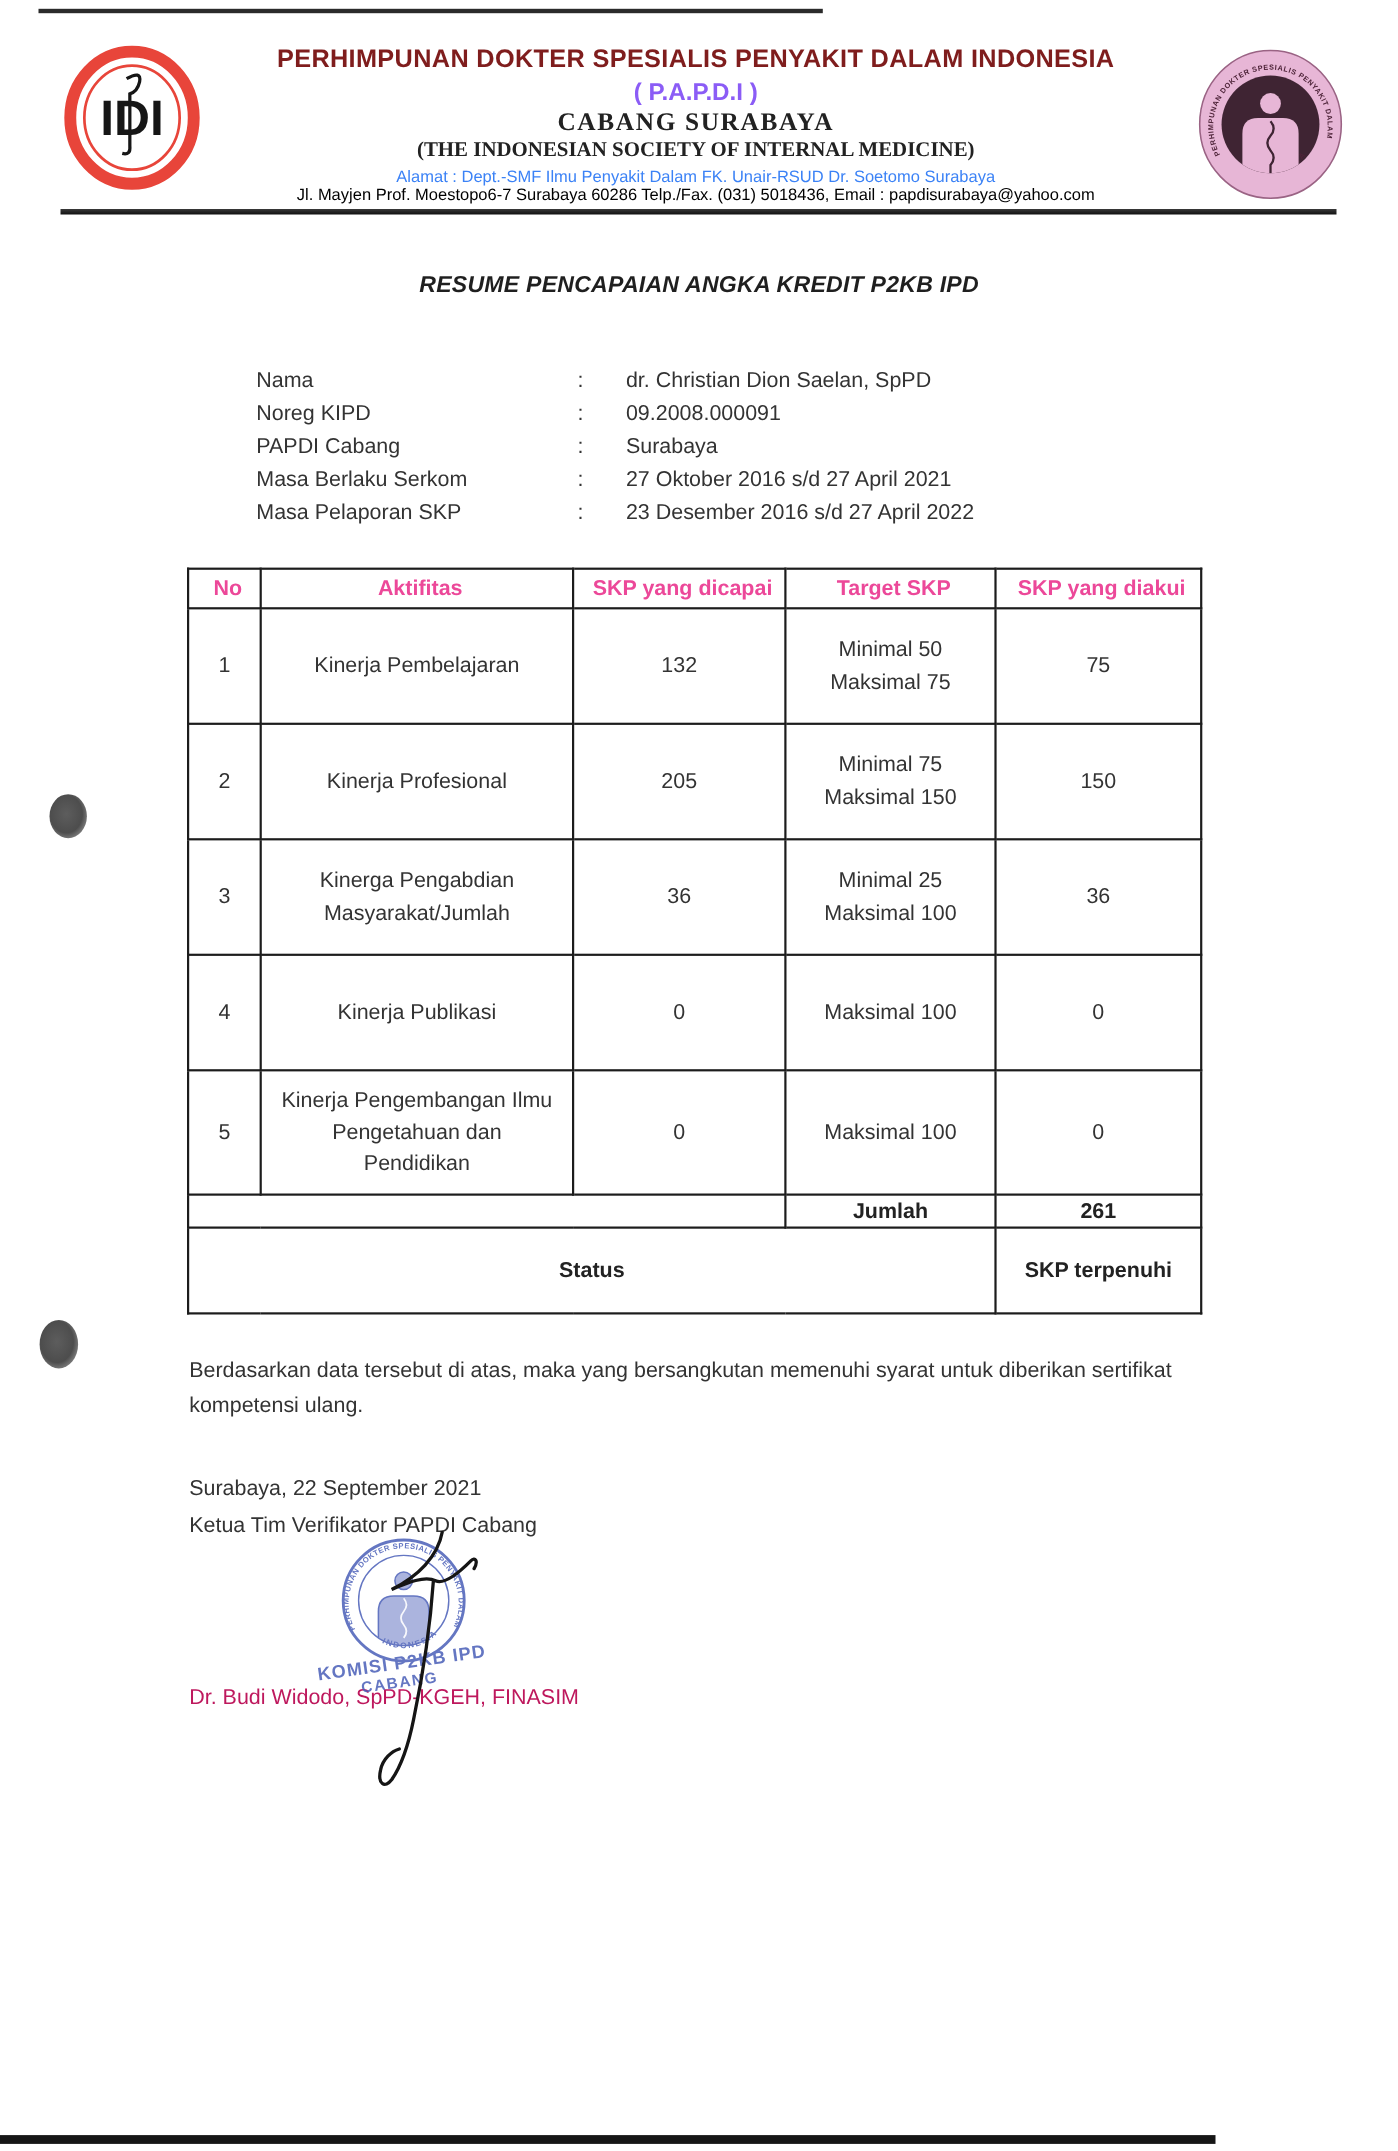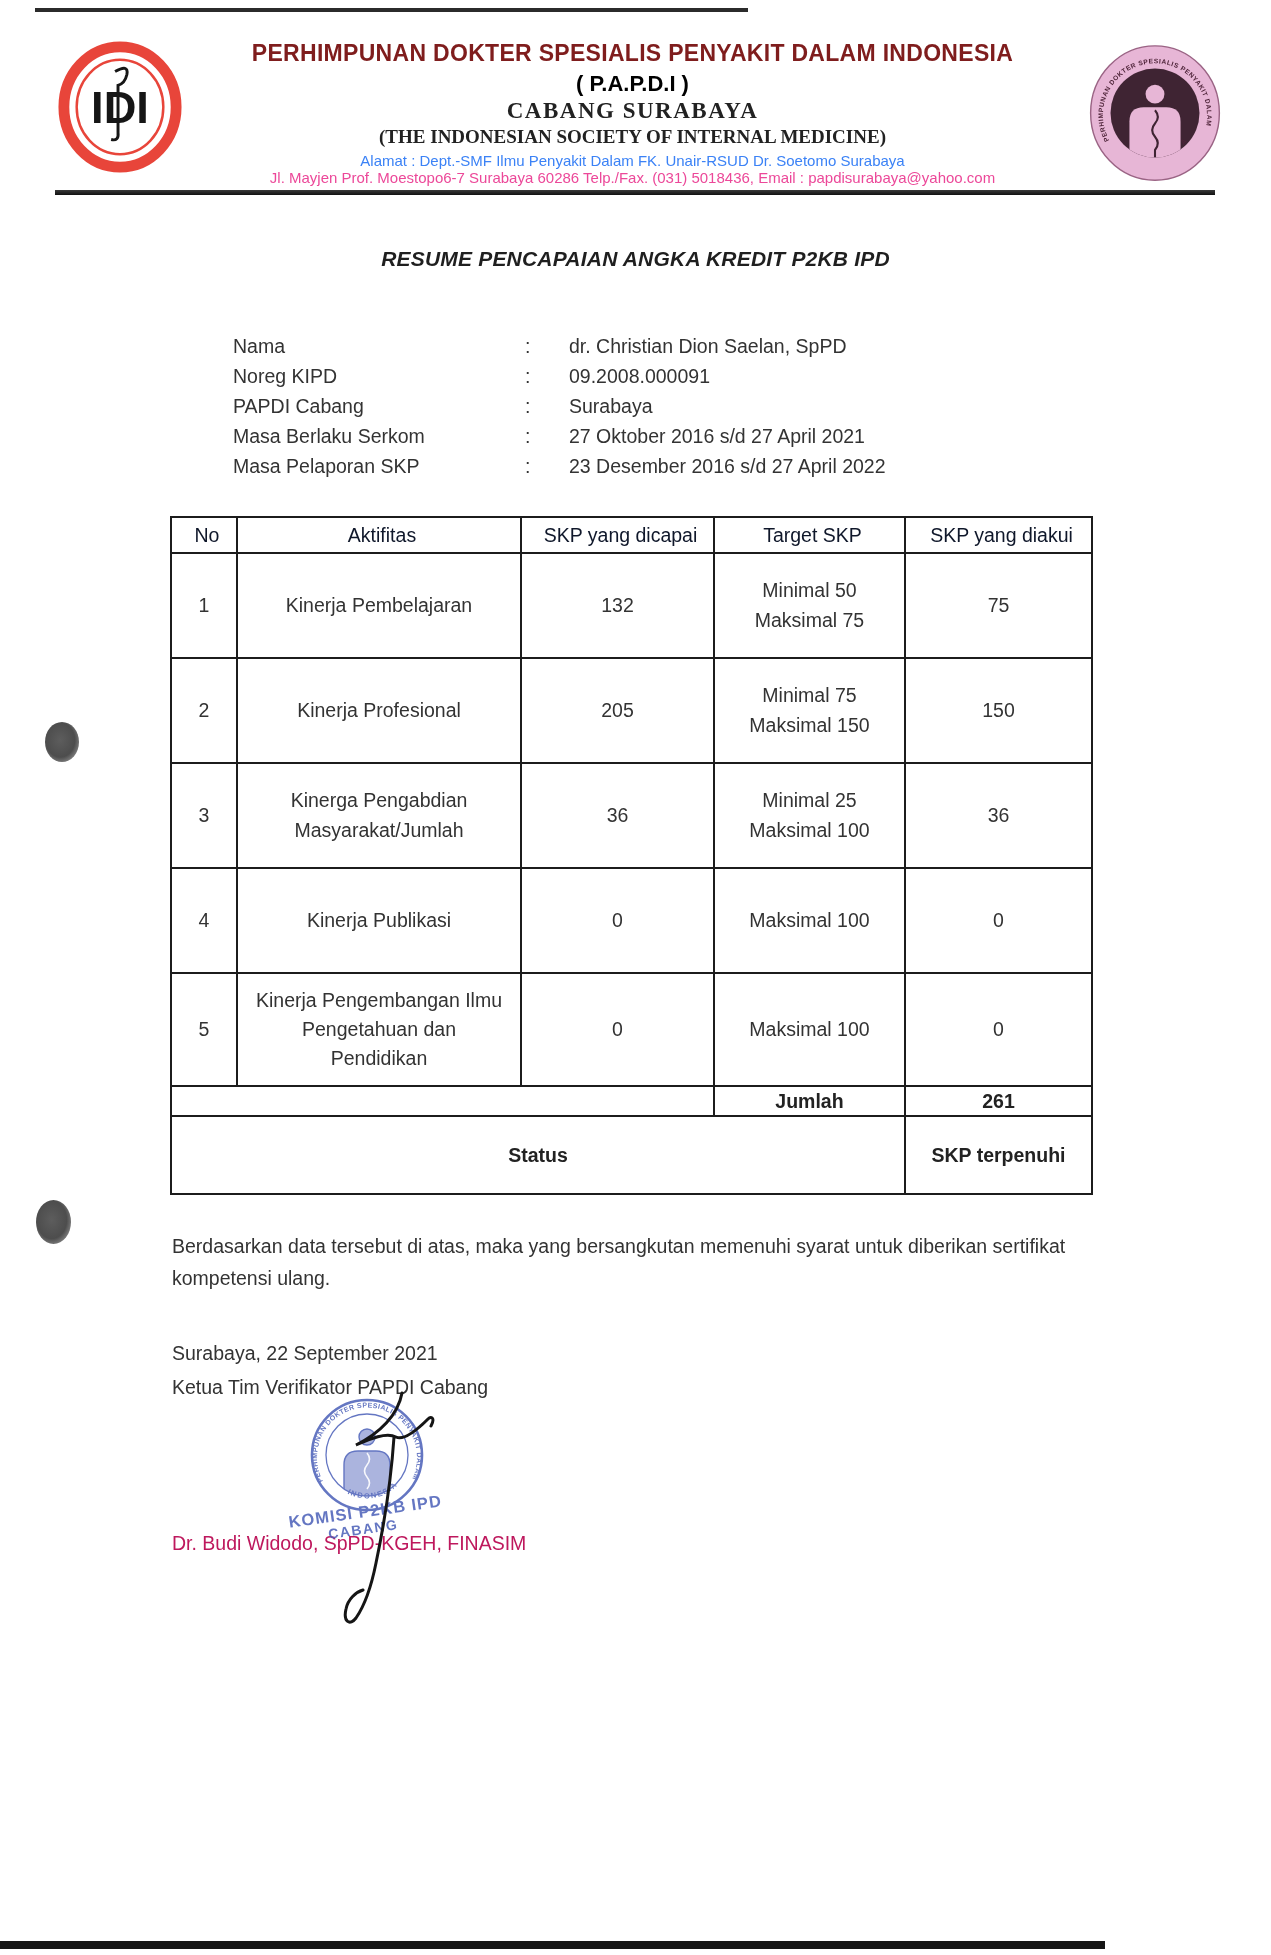--- a/index.html
+++ b/index.html
@@ -12,45 +12,45 @@
 
   
   .top-line { left:35px; top:8px; width:713px; height:4px; background:#2b2b2b; }
   .bottom-bar { left:0px; top:1941px; width:1105px; height:8px; background:#161616; }
 
   
   .idi-logo { left:56px; top:40px; }
   .papdi-logo { left:1084px; top:40px; }
   .head { left:160px; top:40px; width:945px; text-align:center; }
   .h-org   { font-size:23px; font-weight:bold; color:#7f1d1d; letter-spacing:.3px; }
-  .h-abbr  { font-size:22px; font-weight:bold; color:#000000; margin-top:4px; }
+  .h-abbr  { font-size:22px; font-weight:bold; color:#8b5cf6; margin-top:4px; }
   .h-branch{ font-family:"Liberation Serif", serif; font-size:23px; font-weight:bold; color:#222; margin-top:1px; letter-spacing:1.5px; }
   .h-eng   { font-family:"Liberation Serif", serif; font-size:19px; font-weight:bold; color:#222; margin-top:2px; }
   .h-addr  { font-size:15px; color:#3b82f6; margin-top:4px; }
-  .h-addr2 { font-size:15px; color:#ec4899; }
+  .h-addr2 { font-size:15px; color:#000000; }
   .divider { left:55px; top:190px; width:1160px; height:5px;
              background:linear-gradient(#3a3a3a, #101010); }
 
   
   .doc-title { left:0; top:247px; width:1271px; text-align:center;
                font-size:21px; font-weight:bold; color:#1f1f1f; letter-spacing:.2px;font-style:italic; }
 
   
   .info { left:233px; top:332px; font-size:19.5px; color:#333; }
   .info-row { display:flex; height:29.8px; align-items:center;gap:20px; }
   .info-row .lbl { width:272px; }
   .info-row .col { width:24px; }
 
   
   table.skp { position:absolute; left:170px; top:516px; width:921px;
               border-collapse:collapse; table-layout:fixed;
               font-size:19.5px; color:#333; }
   .skp th, .skp td { border:2px solid #1c1c1c; text-align:center;
                      vertical-align:middle; padding:2px 6px; }
-  .skp th { font-weight:normal; color:#0f172a;padding-left:12px; }
+  .skp th { font-weight:bold; color:#ec4899;padding-left:12px; }
   .skp tr.hdr { height:36px; }
   .skp tr.data-row { height:105px; }
   .skp tr.row5 { height:113px; }
   .skp tr.jumlah-row { height:30px; }
   .skp tr.status-row { height:78px; }
   .skp .pre { white-space:pre-line; line-height:1.5; }
   .skp .bold { font-weight:bold; color:#222; }
 
   
   .hole { position:absolute; border-radius:50%;

